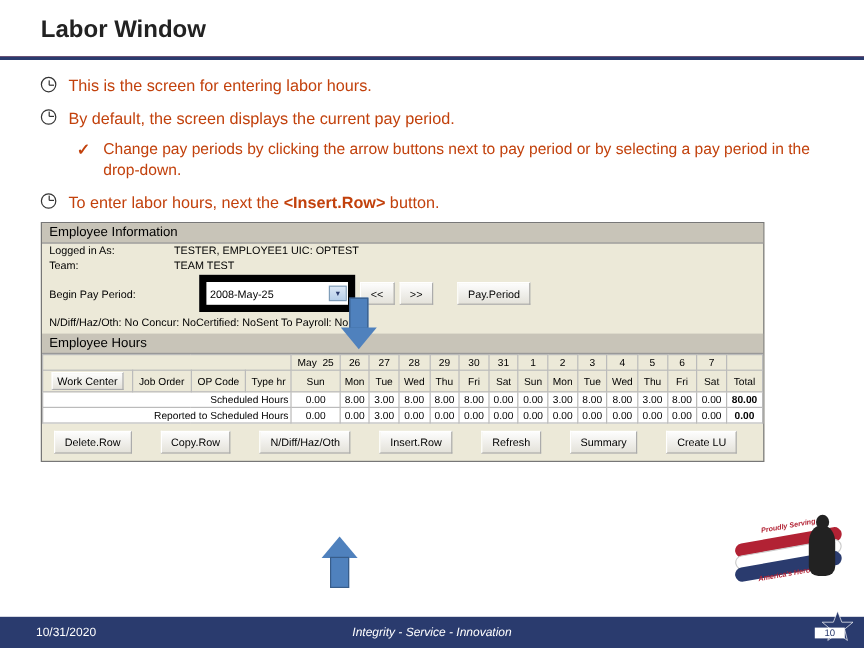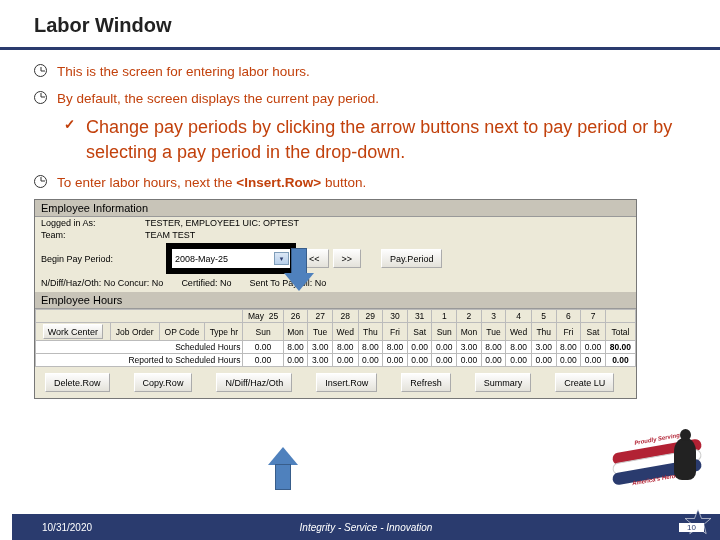--- a/index.html
+++ b/index.html
@@ -9,46 +9,46 @@
   .divider { height: 3px; background: #b22234; border-bottom: 3px solid #2a3b6e; margin: 4px -34px 12px -34px; }
   .bullets { font-size: 13.5px; color: #c2410c; line-height: 1.45; }
   .bullets li { list-style: none; margin: 7px 0 7px 0; display: flex; align-items: flex-start; }
   .clock { display: inline-block; width: 13px; height: 13px; border: 1.5px solid #333; border-radius: 50%; position: relative; margin-right: 10px; flex-shrink: 0; margin-top: 2px; }
   .clock::before, .clock::after { content: ""; position: absolute; background: #333; left: 50%; top: 50%; }
   .clock::before { width: 1px; height: 4px; transform: translate(-50%,-100%); }
   .clock::after { width: 4px; height: 1px; transform: translate(0,-50%); }
   .sub { margin-left: 30px; }
   .sub li { display: flex; align-items: flex-start; margin: 3px 0; }
   .check { display: inline-block; width: 14px; flex-shrink: 0; margin-right: 8px; font-weight: bold; }
-  .sub-text { font-size: 18px; line-height: 1.4; }
+  .sub-text { font-size: 13px; line-height: 1.4; }
 
   .screenshot { margin: 6px 0 0 0; width: 603px; background: #ece9d8; border: 1px solid #777; font-family: "Tahoma", Arial, sans-serif; font-size: 9px; color: #000; }
   .sec-head { background: #c8c4b8; padding: 2px 6px; font-size: 11px; border-bottom: 1px solid #999; }
   .field-row { display: flex; align-items: center; padding: 1px 6px; gap: 4px; }
   .lbl { width: 100px; }
   .val { color: #000; }
   .pp-row { display: flex; align-items: center; padding: 2px 6px; gap: 4px; }
   .dd { width: 130px; height: 31px; border: 6px solid #000000; background: #fff; display: flex; align-items: center; justify-content: space-between; padding: 0 1px 0 3px; font-size: 9px; margin-left: 21px; }
   .dd-btn { width: 15px; height: 13px; background: linear-gradient(#dbe7f6,#b7cfea); border: 1px solid #7f9db9; display: flex; align-items:center; justify-content:center; font-size:7px; color:#2a3b6e; }
   .xp-btn { height: 19px; border: 1px outset #fff; background: linear-gradient(#fdfdfd,#e4e2da); padding: 0 8px; font-size: 9px; display:inline-flex; align-items:center; justify-content:center; cursor:pointer; }
-  .info-row { display:flex; gap:18px; padding: 2px 6px 4px 6px; }
+  .info-row { display:flex; padding: 2px 6px 4px 6px; }
 
   .hours-table { border-collapse: collapse; width: 100%; font-size: 8.5px; }
   .hours-table th, .hours-table td { border: 1px solid #bbb; padding: 1px 2px; text-align: center; white-space: nowrap; background:#fff; }
   .hours-table th { background:#ece9d8; font-weight: normal; }
   .btn-row { display:flex; gap:24px; padding: 6px 10px; }
 
   .arrow-down { position:absolute; width:30px; height:44px; }
   .arrow-down .shaft { width:16px; height:26px; background:#4f81bd; border:1px solid #385d8a; margin:0 auto; }
   .arrow-down .head { width:0; height:0; border-left:15px solid transparent; border-right:15px solid transparent; border-top:18px solid #4f81bd; margin-top:-1px; }
   .arrow-up { position:absolute; width:30px; height:44px; }
   .arrow-up .head { width:0; height:0; border-left:15px solid transparent; border-right:15px solid transparent; border-bottom:18px solid #4f81bd; }
   .arrow-up .shaft { width:16px; height:26px; background:#4f81bd; border:1px solid #385d8a; margin:0 auto; margin-top:-1px; }
 
-  .footer { position:absolute; bottom:0; left:12px; right:0; height:26px; background:#2a3b6e; color:#fff; display:flex; align-items:center; justify-content:space-between; padding:0 18px 0 30px; font-size:10px; }
+  .footer { position:absolute; bottom:0; left:0; right:0; height:26px; background:#2a3b6e; color:#fff; display:flex; align-items:center; justify-content:space-between; padding:0 18px 0 30px; font-size:10px; }
   .foot-mid { font-style: italic; position:absolute; left:50%; transform:translateX(-50%);text-align:right; }
   .star { position:absolute; right:8px; bottom:4px; width:28px; height:28px; }
   .star svg { width:100%; height:100%; }
   .logo { position:absolute; right:18px; bottom:28px; width:90px; height:74px; }
   .logo .band { width:90px; height:12px; border-radius:6px; }
   .band.red { background:#b22234; transform:rotate(-10deg); margin-top:4px; }
   .band.white { background:#fff; transform:rotate(-10deg); margin-top:-2px; border:1px solid #ccc; }
   .band.blue { background:#2a3b6e; transform:rotate(-10deg); margin-top:-2px; }
   .sil { position:absolute; right:6px; top:0; width:22px; height:42px; background:#222; border-radius:10px 10px 8px 8px / 14px 14px 8px 8px; }
   .sil::before { content:""; position:absolute; top:-9px; left:6px; width:11px; height:12px; background:#222; border-radius:50%; }

